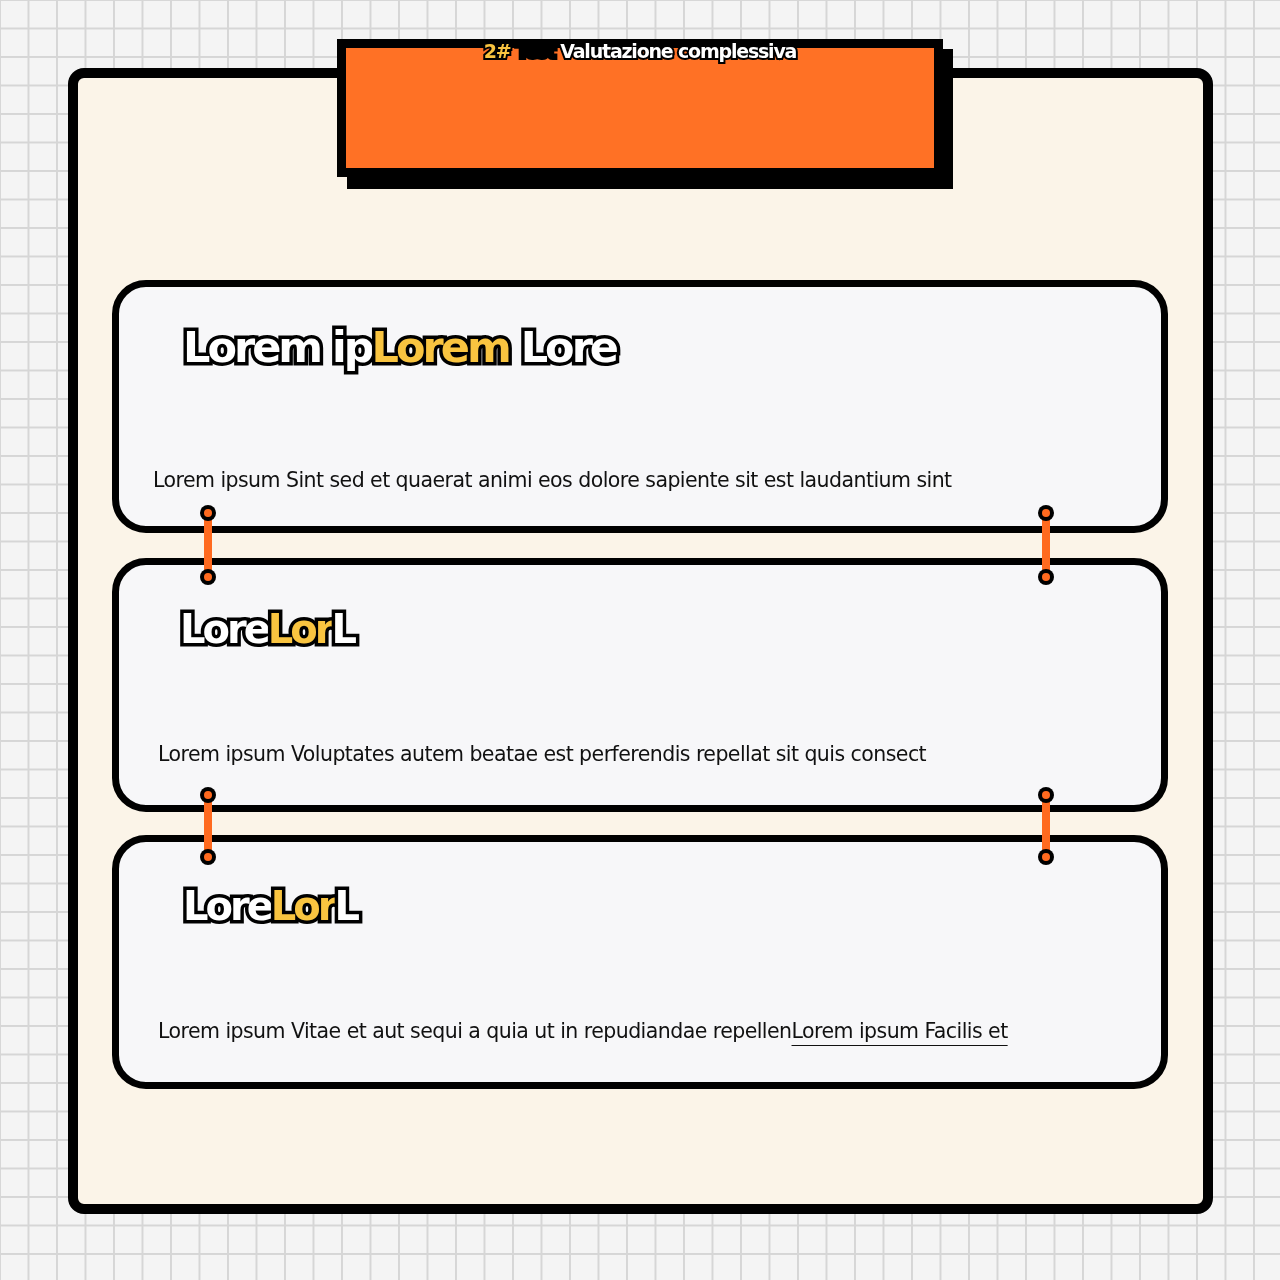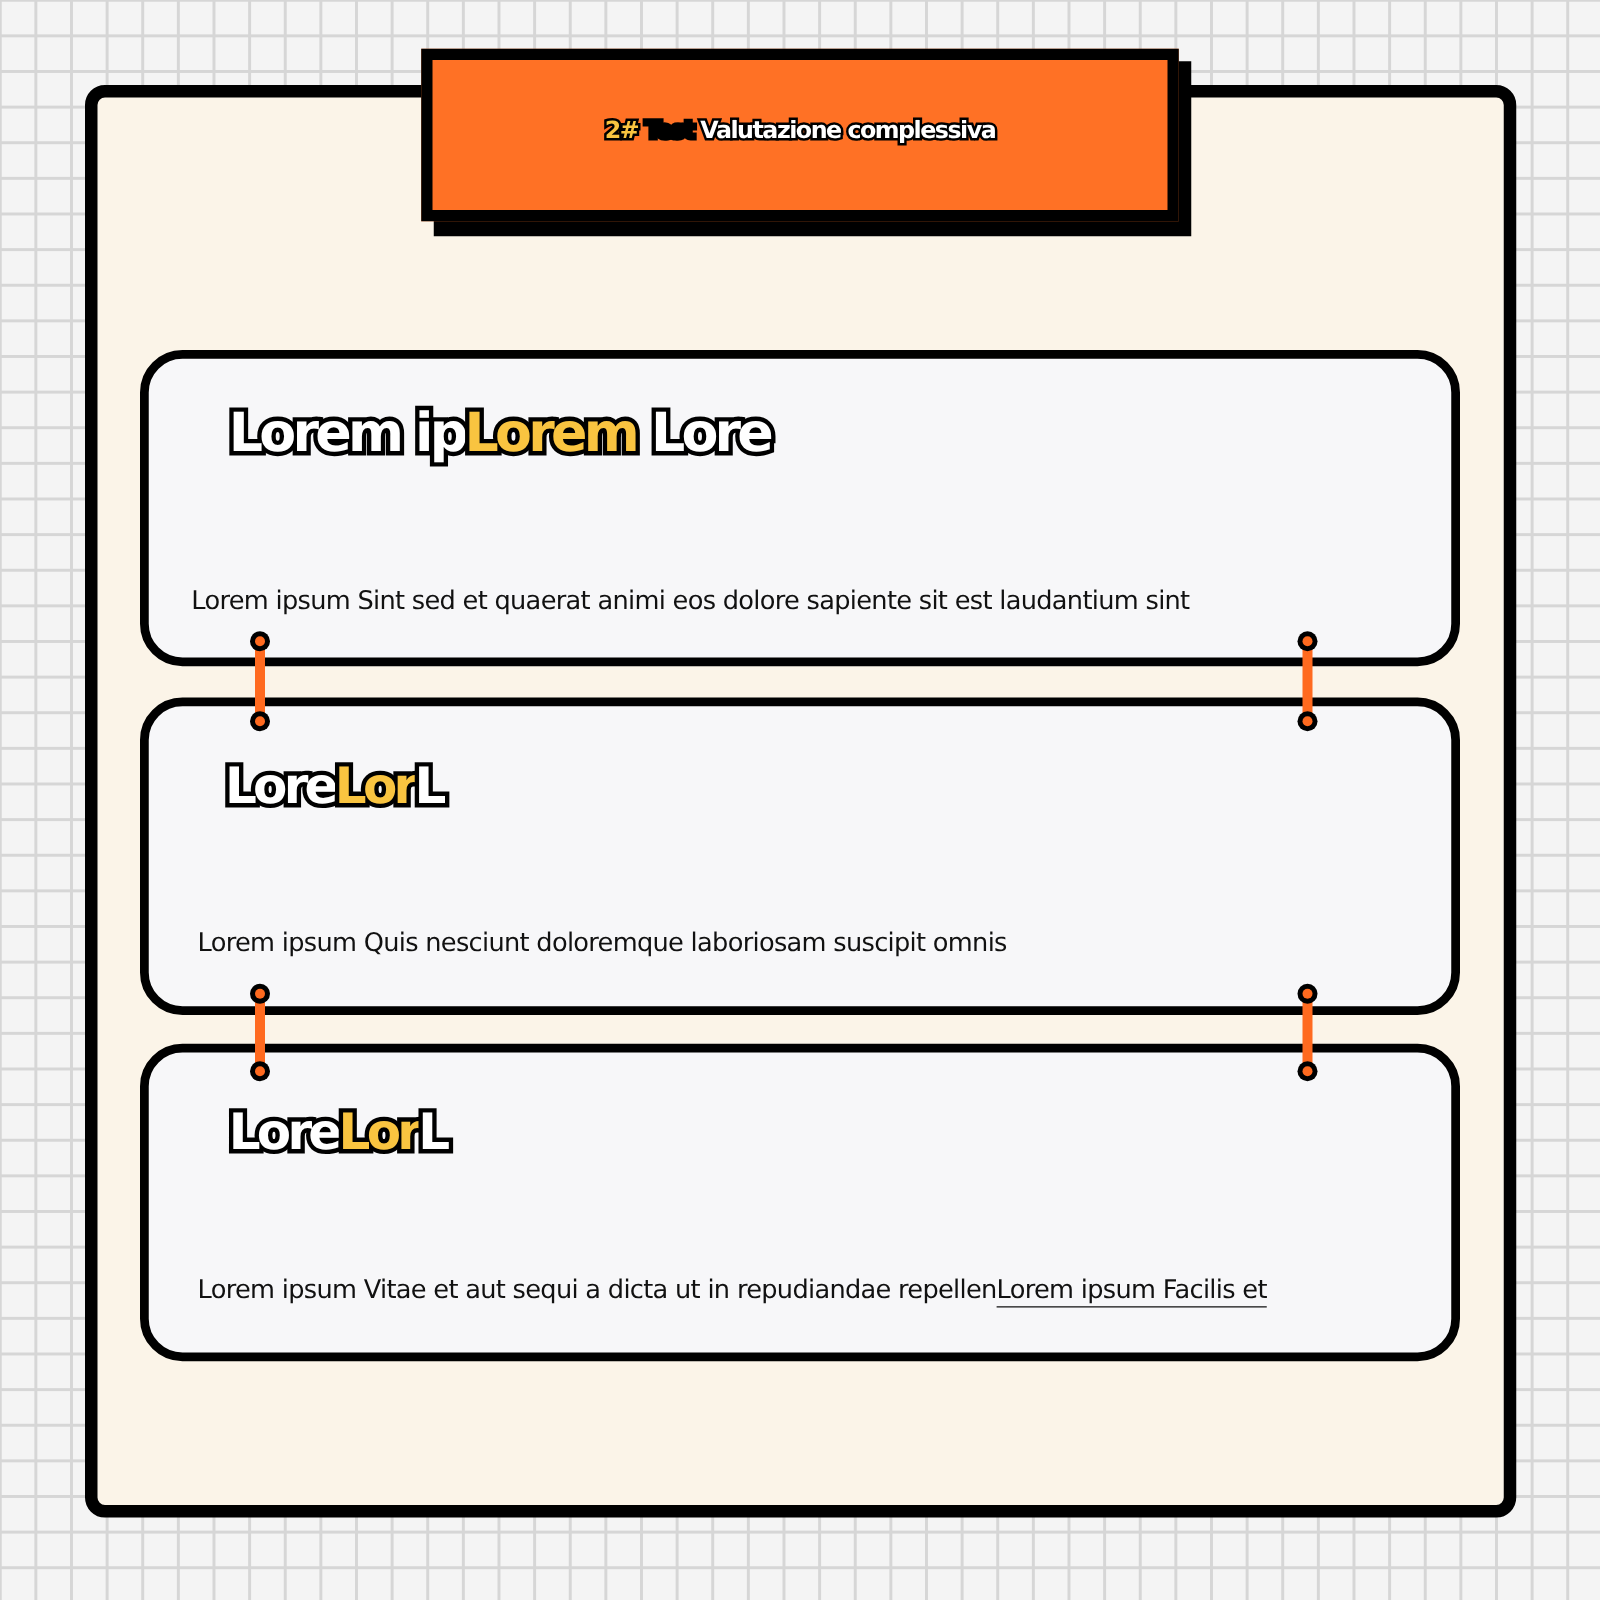--- a/index.html
+++ b/index.html
@@ -27,21 +27,21 @@
       left: 347px; top: 49px;
       width: 606px; height: 140px;
       background: #000;
     }
     .header {
       position: absolute;
       left: 337px; top: 39px;
       width: 606px; height: 138px;
       background: #ff7125;
       border: 9px solid #000;
-      display: flex; align-items: center; justify-content: center;
+      display: flex; align-items: flex-start; justify-content: center;
     }
     .header-title {
       font-family: "DejaVu Sans", sans-serif;
       font-weight: bold;
       font-size: 19px;
       letter-spacing: -1.2px;
       color: #fff;
       white-space: pre;
       paint-order: stroke fill;
       -webkit-text-stroke: 4px #000;
@@ -146,30 +146,29 @@
   <div class="card-title"><span>Lorem ip</span><span class="yellow">Lorem</span><span> Lore</span></div>
   <div class="card-body">
     <span class="line">Lorem ipsum Sint sed et quaerat animi eos dolore sapiente sit est laudantium sint</span>
     <span class="line"><span>Lorem ipsum Impedit voluptatum cupidit</span><span class="u">Lorem ipsum Aperiam ipsum consequatur cum</span></span>
   </div>
 </div>
 
 <div class="card card-2">
   <div class="card-title"><span>Lore</span><span class="yellow">Lor</span><span>L</span></div>
   <div class="card-body">
-    <span class="line">Lorem ipsum Quis nesciunt doloremque laboriosam suscipit omnis</span>
     <span class="line">Lorem ipsum Voluptates autem beatae est perferendis repellat sit quis consect</span>
     <span class="line"><span class="u">Lorem ipsum Est voluptas sed enim tempore quis dolore</span></span>
   </div>
 </div>
 
 <div class="card card-3">
   <div class="card-title"><span>Lore</span><span class="yellow">Lor</span><span>L</span></div>
   <div class="card-body">
-    <span class="line"><span>Lorem ipsum Vitae et aut sequi a dicta ut in repudiandae repellen</span><span class="u">Lorem ipsum Facilis et</span></span>
+    <span class="line"><span>Lorem ipsum Vitae et aut sequi a quia ut in repudiandae repellen</span><span class="u">Lorem ipsum Facilis et</span></span>
   </div>
 </div>
 
 <div class="connector conn-1l">
   <div class="bar"></div>
   <div class="dot top"></div>
   <div class="dot bottom"></div>
 </div>
 <div class="connector conn-1r">
   <div class="bar"></div>

